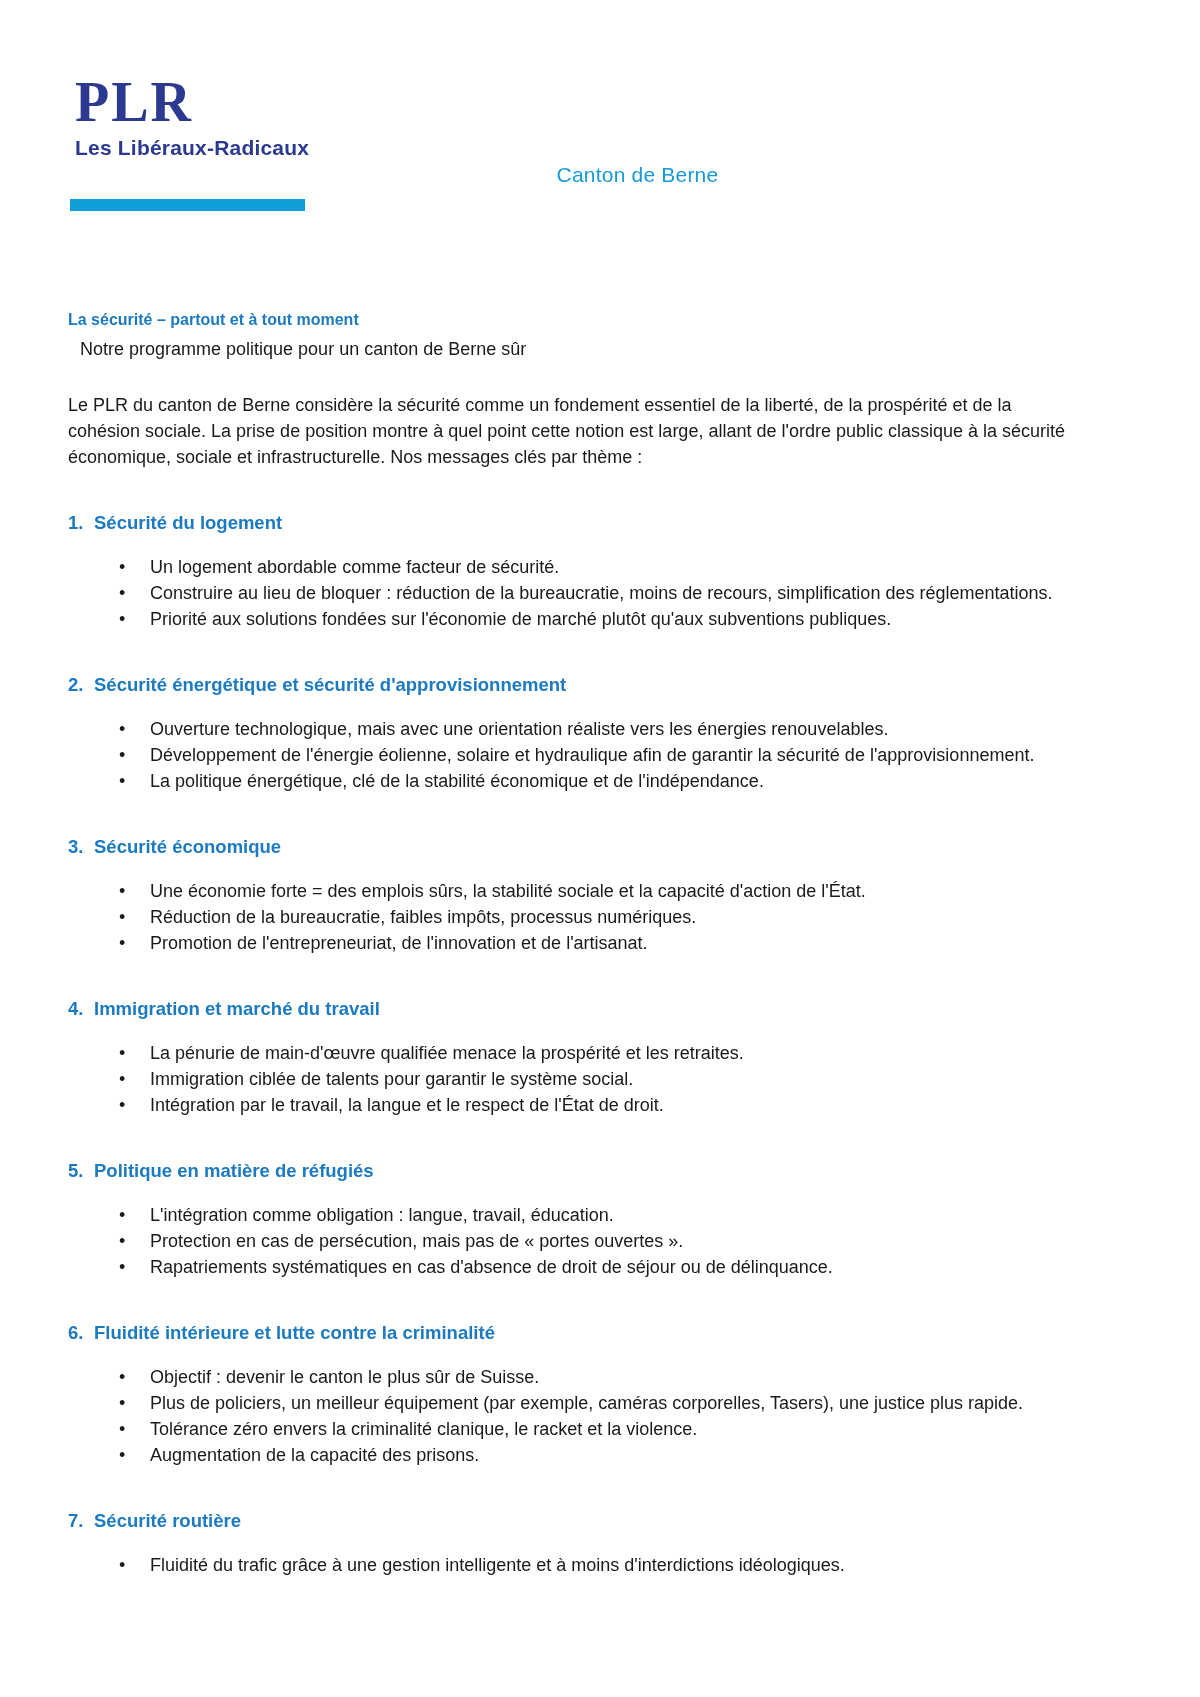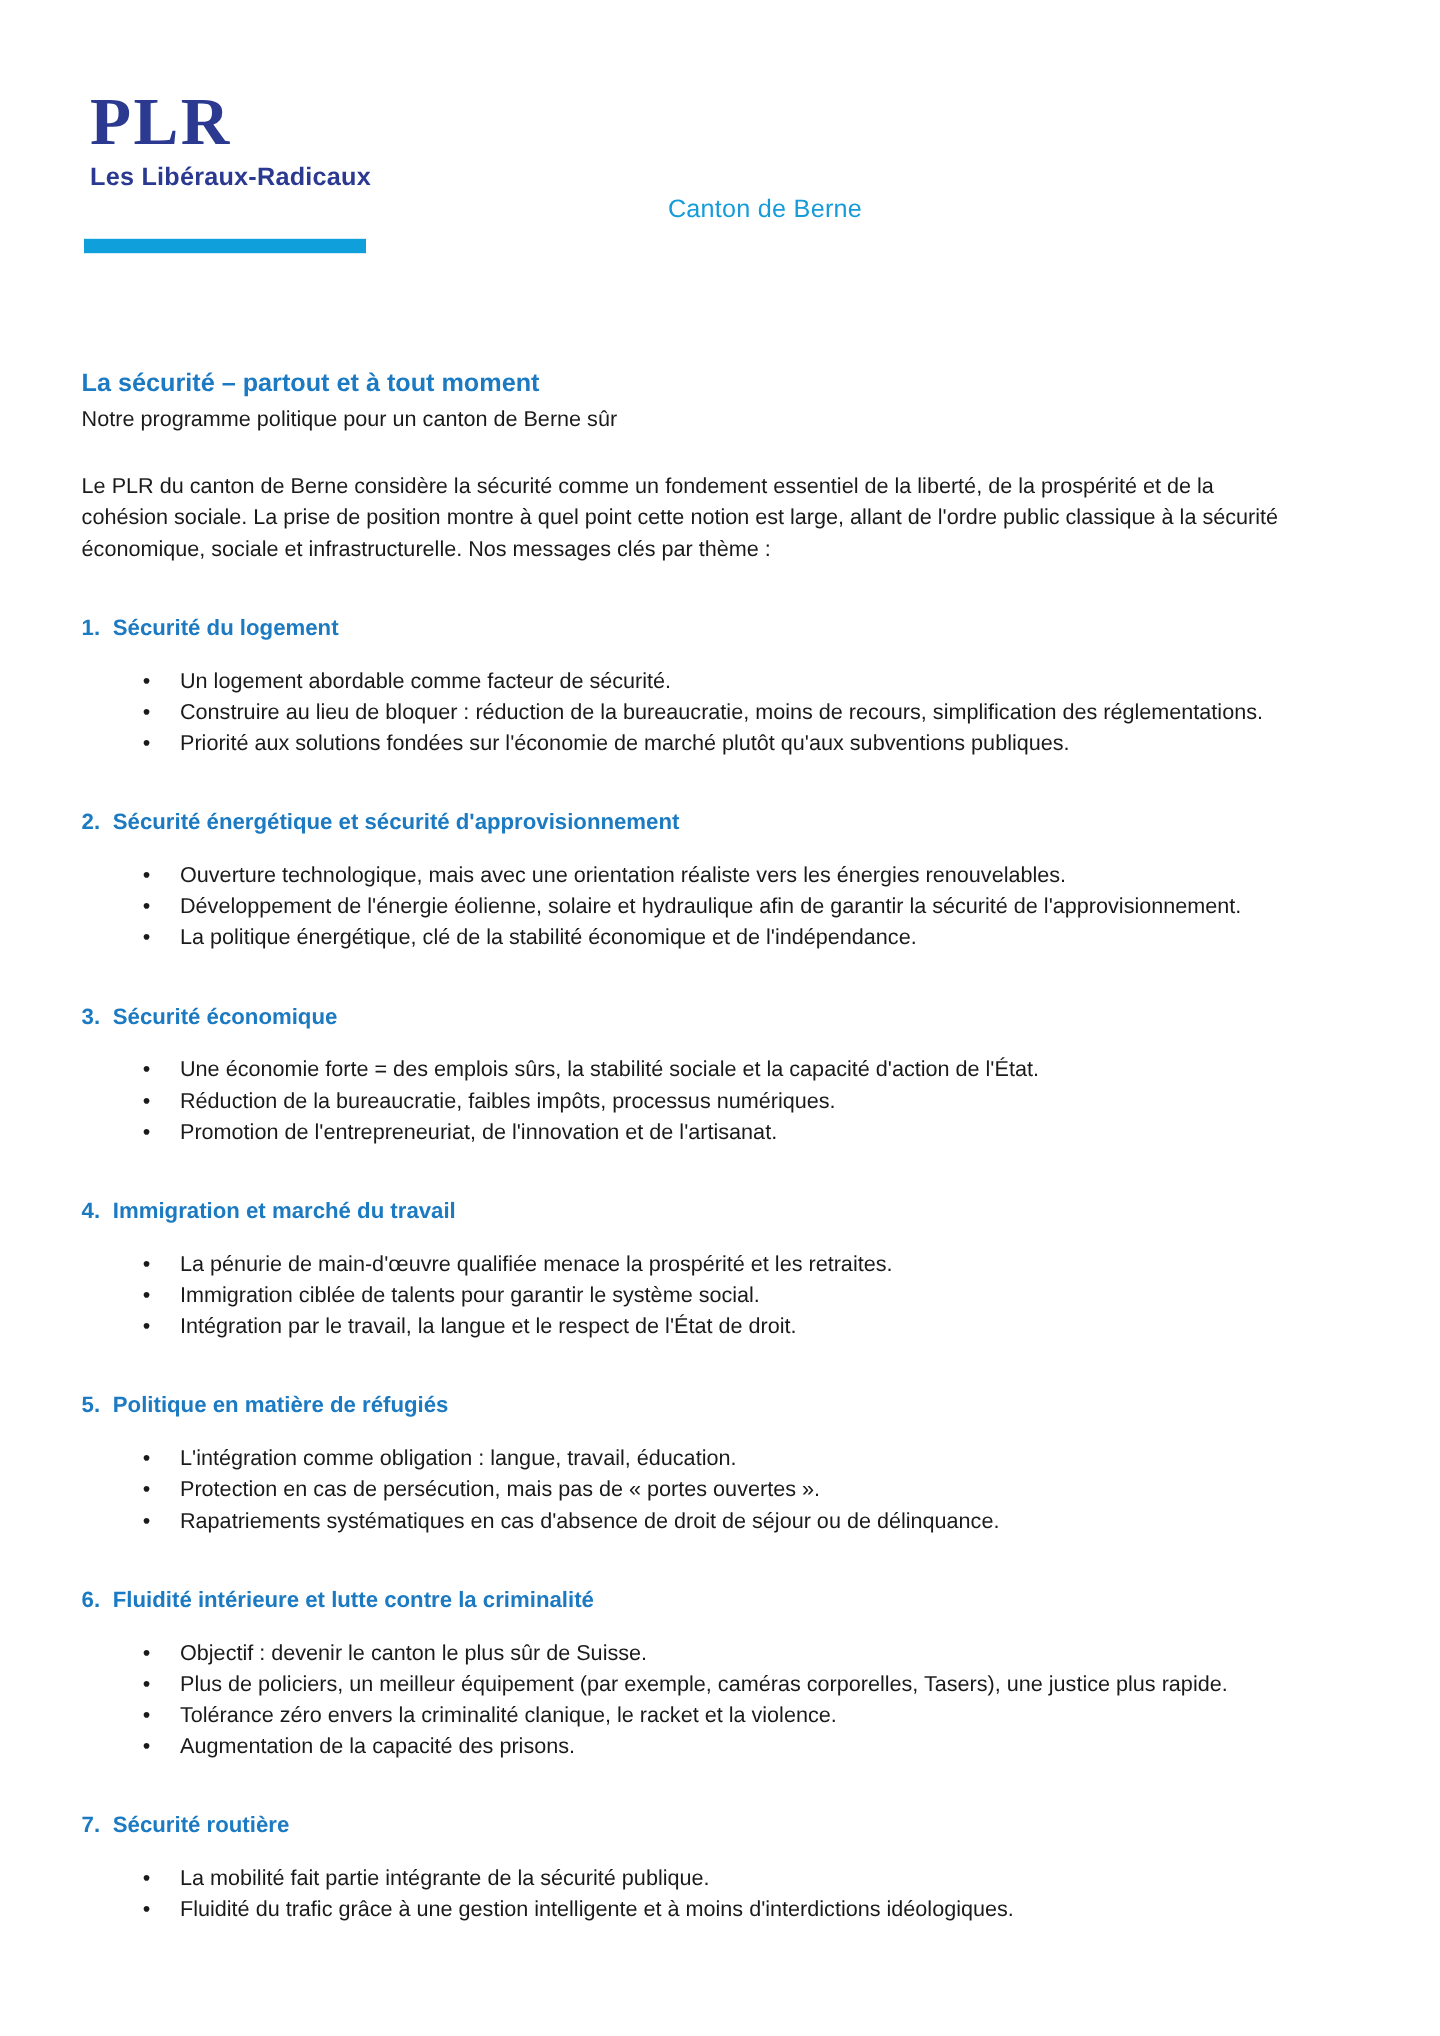--- a/index.html
+++ b/index.html
@@ -61,27 +61,27 @@
   }
 
   
   .content {
     margin-left: 68px;
     width: 1012px;
   }
   .doc-title {
     margin: 0;
     margin-top: 96px;
-    font-size: 21px;
+    font-size: 16px;
     line-height: 26px;
     font-weight: bold;
     color: #1b7ac1;
   }
   .doc-subtitle {
-    margin: 0;
+    margin: 12px;
     margin-top: 3px;
     font-size: 18px;
     line-height: 26px;
     color: #1a1a1a;
   }
   .doc-headline {
     margin: 0;
     margin-top: 26px;
     font-size: 27px;
     line-height: 34px;
@@ -220,20 +220,19 @@
             <li>Tolérance zéro envers la criminalité clanique, le racket et la violence.</li>
             <li>Augmentation de la capacité des prisons.</li>
           </ul>
         </section>
         <section class="section">
           <h3 class="section-title">
             <span class="section-number">7.</span>
             <span>Sécurité routière</span>
           </h3>
           <ul class="section-bullets">
-            <li>La mobilité fait partie intégrante de la sécurité publique.</li>
             <li>Fluidité du trafic grâce à une gestion intelligente et à moins d'interdictions idéologiques.</li>
           </ul>
         </section>
       </div>
   </main>
 
 </div>
 
 </body></html>

